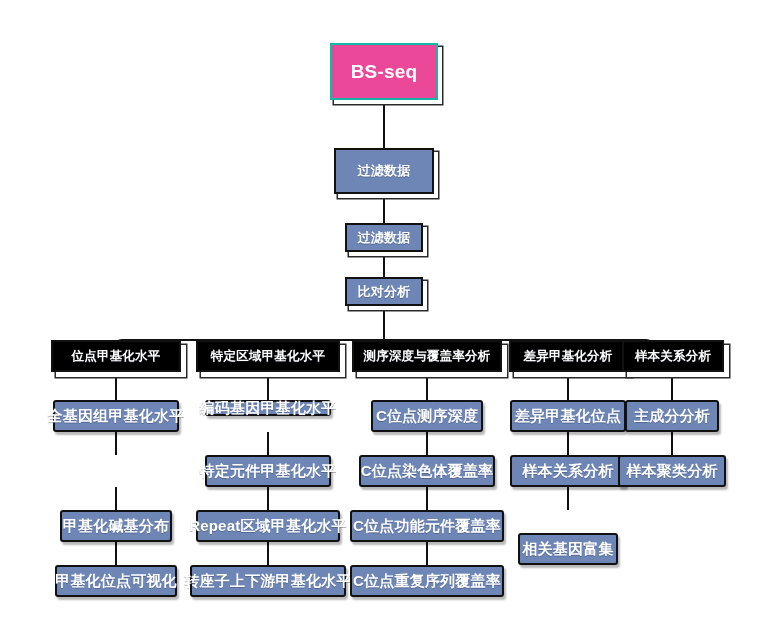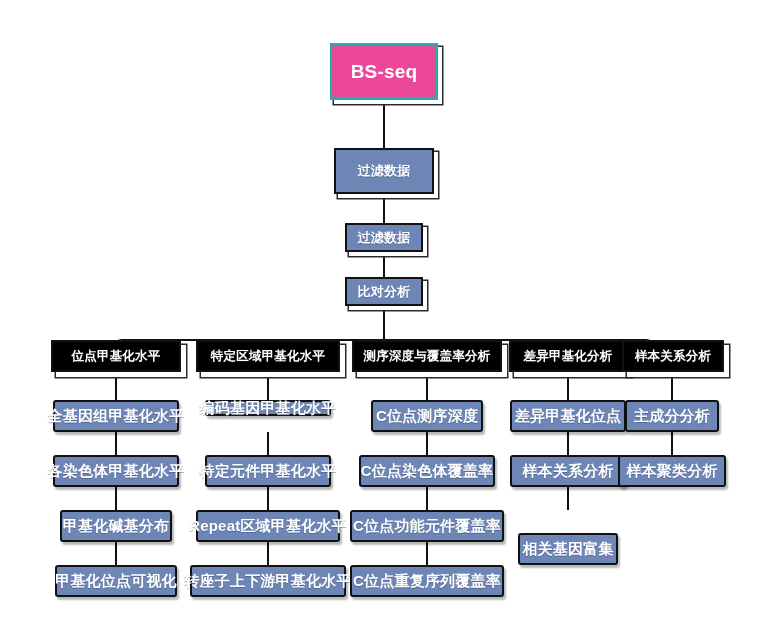--- a/index.html
+++ b/index.html
@@ -123,21 +123,20 @@
 
   <div class="node cat" style="left:196px;top:340px;width:144px;height:32px;">特定区域甲基化水平</div>
 
   <div class="node cat" style="left:352px;top:340px;width:150px;height:32px;">测序深度与覆盖率分析</div>
 
   <div class="node cat" style="left:509px;top:340px;width:118px;height:32px;">差异甲基化分析</div>
 
   <div class="node cat" style="left:622px;top:340px;width:102px;height:32px;">样本关系分析</div>
 
   <div class="node leaf" style="left:53px;top:400px;width:126px;height:32px;">全基因组甲基化水平</div>
-  <div class="node leaf" style="left:53px;top:455px;width:126px;height:32px;">各染色体甲基化水平</div>
   <div class="node leaf" style="left:60px;top:510px;width:112px;height:32px;">甲基化碱基分布</div>
   <div class="node leaf" style="left:55px;top:565px;width:122px;height:32px;">甲基化位点可视化</div>
 
   <div class="node leaf" style="left:205px;top:400px;width:126px;height:16px;">编码基因甲基化水平</div>
   <div class="node leaf" style="left:205px;top:455px;width:126px;height:32px;">特定元件甲基化水平</div>
   <div class="node leaf" style="left:196px;top:510px;width:144px;height:32px;">Repeat区域甲基化水平</div>
   <div class="node leaf" style="left:190px;top:565px;width:156px;height:32px;">转座子上下游甲基化水平</div>
 
   <div class="node leaf" style="left:371px;top:400px;width:112px;height:32px;">C位点测序深度</div>
   <div class="node leaf" style="left:359px;top:455px;width:136px;height:32px;">C位点染色体覆盖率</div>

